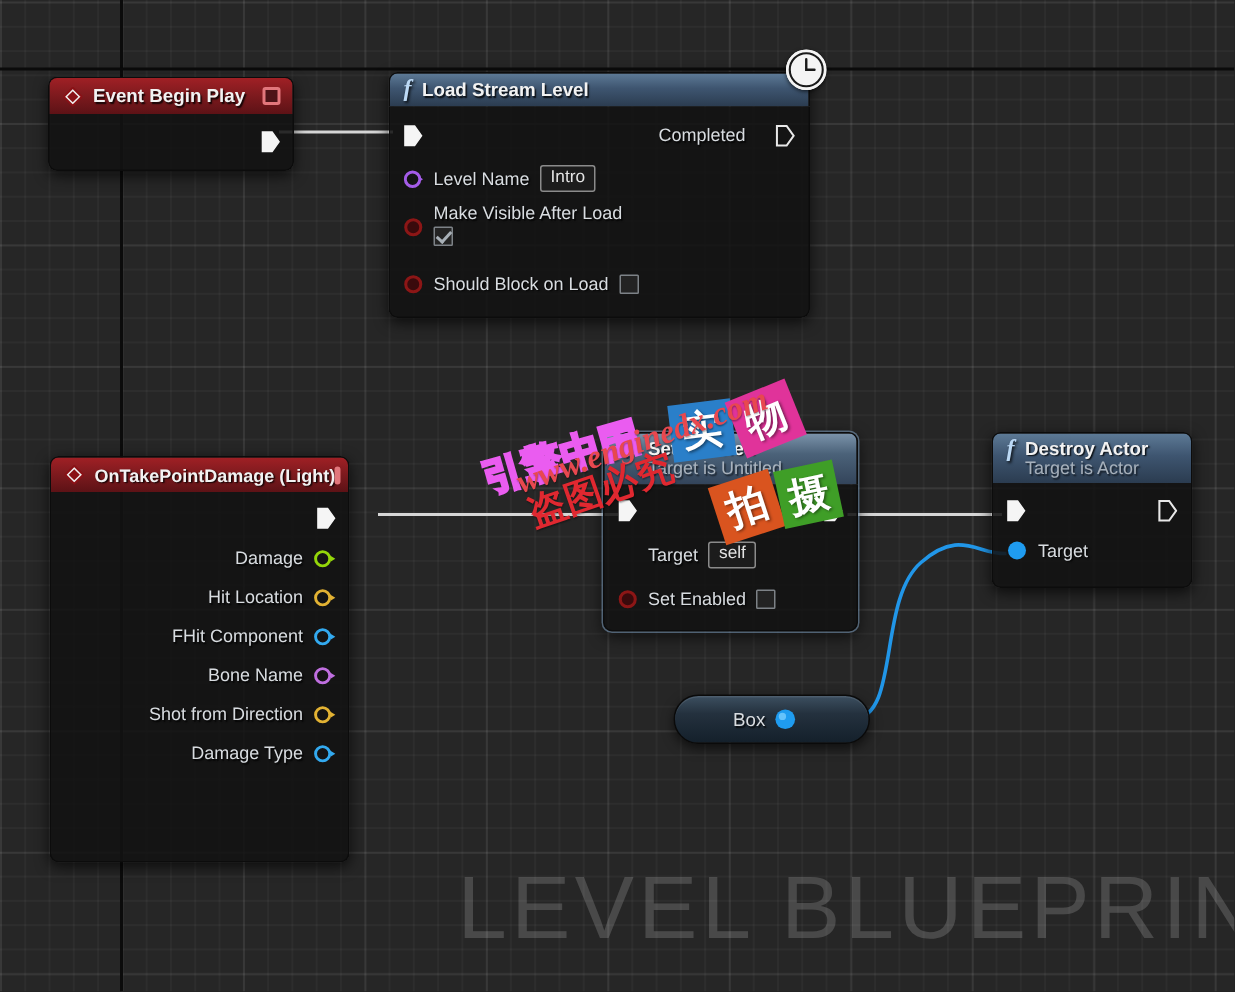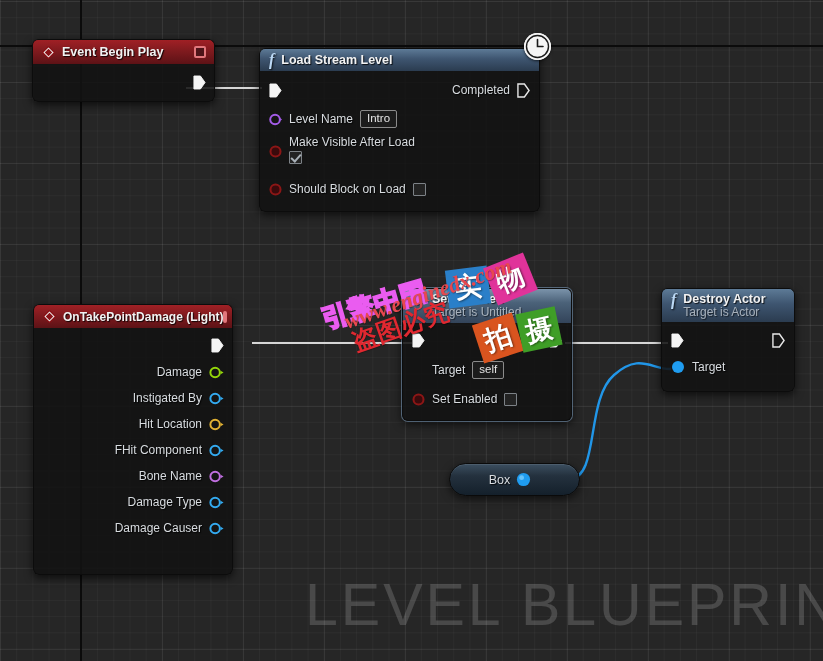--- a/index.html
+++ b/index.html
@@ -280,21 +280,21 @@
   <div class="axis-line axis-v" style="left:80px;"></div>
   <div class="axis-line axis-h" style="top:45px;"></div>
 
   <svg id="wire-layer">
     <path d="M 186 88 C 212 88, 232 88, 262 88" stroke="#d6d6d6" stroke-width="2" fill="none"></path>
     <path d="M 252 343 C 310 343, 360 343, 412 343" stroke="#d6d6d6" stroke-width="2" fill="none"></path>
     <path d="M 565 343 C 605 343, 635 343, 668 343" stroke="#d6d6d6" stroke-width="2" fill="none"></path>
     <path d="M 569 479 C 600 479, 585 400, 614 375 C 640 352, 652 370, 671 369" stroke="#2196e8" stroke-width="2.4" fill="none"></path>
   </svg>
 
-  <div class="node" id="node-event-begin-play" style="left:32px; top:39px; width:183px;text-align:right;">
+  <div class="node" id="node-event-begin-play" style="left:32px; top:51px; width:164px;text-align:right;">
     <div class="node-header event" style="height:25px;">
       <svg class="icon-diamond" viewBox="0 0 14 14">
         <path d="M7 0.5 L13.5 7 L7 13.5 L0.5 7 Z" fill="#f0f0f0" stroke="#8a1116" stroke-width="1.4"></path>
         <path d="M7 3 L11 7 L7 11 L3 7 Z" fill="#8a1116"></path>
       </svg>
       <span class="title">Event Begin Play</span>
       <span class="header-breakpoint"></span>
     </div>
     <div class="node-body" style="height:37px; position:relative;">
       <div class="row" style="position:absolute; right:8px; top:8px;">
@@ -309,21 +309,21 @@
     <div class="node-header func" style="height:23px; align-items:center;">
       <span class="icon-f">f</span>
       <span class="title">Load Stream Level</span>
     </div>
     <div class="node-body" style="height:132px; position:relative; padding:8px 9px 0 9px;">
 
       <div class="row" style="justify-content:space-between; height:22px;">
         <svg class="exec-pin" viewBox="0 0 14 16">
           <path d="M1 1 L8 1 L13 8 L8 15 L1 15 Z" fill="#f5f5f5" stroke="#f5f5f5" stroke-width="1"></path>
         </svg>
-        <span style="display:flex; align-items:center; gap:7px;">
+        <span style="display:flex; align-items:center; gap:20px;">
           <span class="pin-label">Completed</span>
           <svg class="exec-pin" viewBox="0 0 14 16">
             <path d="M1 1 L8 1 L13 8 L8 15 L1 15 Z" fill="none" stroke="#e8e8e8" stroke-width="1.5"></path>
           </svg>
         </span>
       </div>
 
       <div class="row" style="gap:7px; margin-top:8px; height:20px;">
         <svg class="data-pin" viewBox="0 0 14 14">
           <circle cx="6.5" cy="7" r="5.2" fill="none" stroke="#a45ce8" stroke-width="2.1"></circle>
@@ -377,27 +377,20 @@
           <path d="M1 1 L8 1 L13 8 L8 15 L1 15 Z" fill="#f5f5f5" stroke="#f5f5f5" stroke-width="1"></path>
         </svg>
       </div>
 
       <div id="otpd-outputs" style="margin-top:3px;">
           <div class="row" style="justify-content: flex-end; gap: 7px; height: 26px;">
             <span class="pin-label">Damage</span>
             <svg class="data-pin" viewBox="0 0 16 14" style="width: 15px;">
               <circle cx="6.5" cy="7" r="5.1" fill="none" stroke="#94d60a" stroke-width="2.1"></circle>
               <path d="M12.4 5 L15.6 7 L12.4 9 Z" fill="#94d60a"></path>
-            </svg>
-          </div>
-          <div class="row" style="justify-content: flex-end; gap: 7px; height: 26px;">
-            <span class="pin-label">Instigated By</span>
-            <svg class="data-pin" viewBox="0 0 16 14" style="width: 15px;">
-              <circle cx="6.5" cy="7" r="5.1" fill="none" stroke="#33aaf0" stroke-width="2.1"></circle>
-              <path d="M12.4 5 L15.6 7 L12.4 9 Z" fill="#33aaf0"></path>
             </svg>
           </div>
           <div class="row" style="justify-content: flex-end; gap: 7px; height: 26px;">
             <span class="pin-label">Hit Location</span>
             <svg class="data-pin" viewBox="0 0 16 14" style="width: 15px;">
               <circle cx="6.5" cy="7" r="5.1" fill="none" stroke="#e2b233" stroke-width="2.1"></circle>
               <path d="M12.4 5 L15.6 7 L12.4 9 Z" fill="#e2b233"></path>
             </svg>
           </div>
           <div class="row" style="justify-content: flex-end; gap: 7px; height: 26px;">
@@ -408,28 +401,28 @@
             </svg>
           </div>
           <div class="row" style="justify-content: flex-end; gap: 7px; height: 26px;">
             <span class="pin-label">Bone Name</span>
             <svg class="data-pin" viewBox="0 0 16 14" style="width: 15px;">
               <circle cx="6.5" cy="7" r="5.1" fill="none" stroke="#c06fe0" stroke-width="2.1"></circle>
               <path d="M12.4 5 L15.6 7 L12.4 9 Z" fill="#c06fe0"></path>
             </svg>
           </div>
           <div class="row" style="justify-content: flex-end; gap: 7px; height: 26px;">
-            <span class="pin-label">Damage Type</span>
+            <span class="pin-label">Shot from Direction</span>
             <svg class="data-pin" viewBox="0 0 16 14" style="width: 15px;">
-              <circle cx="6.5" cy="7" r="5.1" fill="none" stroke="#33aaf0" stroke-width="2.1"></circle>
-              <path d="M12.4 5 L15.6 7 L12.4 9 Z" fill="#33aaf0"></path>
+              <circle cx="6.5" cy="7" r="5.1" fill="none" stroke="#e2b233" stroke-width="2.1"></circle>
+              <path d="M12.4 5 L15.6 7 L12.4 9 Z" fill="#e2b233"></path>
             </svg>
           </div>
           <div class="row" style="justify-content: flex-end; gap: 7px; height: 26px;">
-            <span class="pin-label">Damage Causer</span>
+            <span class="pin-label">Damage Type</span>
             <svg class="data-pin" viewBox="0 0 16 14" style="width: 15px;">
               <circle cx="6.5" cy="7" r="5.1" fill="none" stroke="#33aaf0" stroke-width="2.1"></circle>
               <path d="M12.4 5 L15.6 7 L12.4 9 Z" fill="#33aaf0"></path>
             </svg>
           </div>
         </div>
     </div>
   </div>
 
   <div class="node" id="node-set-enabled" style="left:402px; top:288px; width:170px; box-shadow:0 0 0 1px rgba(150,190,230,0.45), 0 3px 10px rgba(0,0,0,0.7);">

